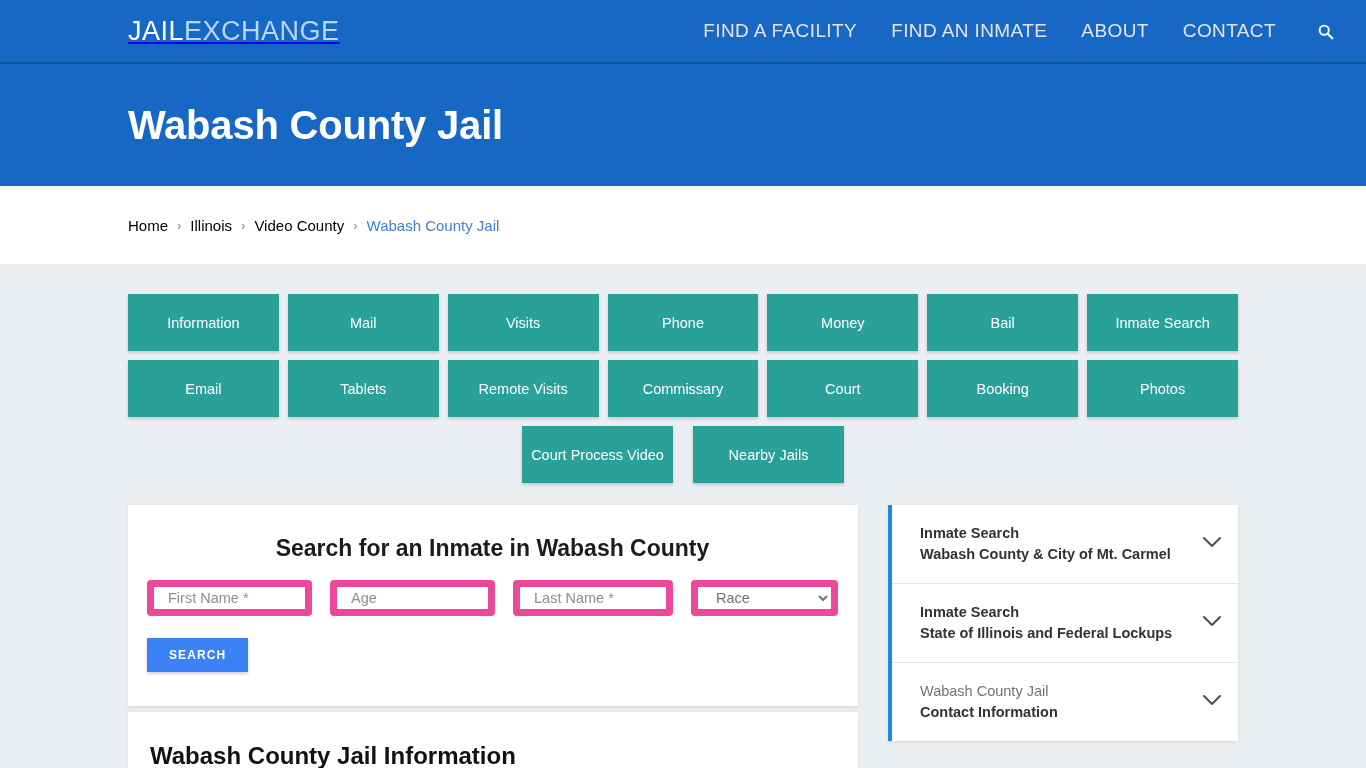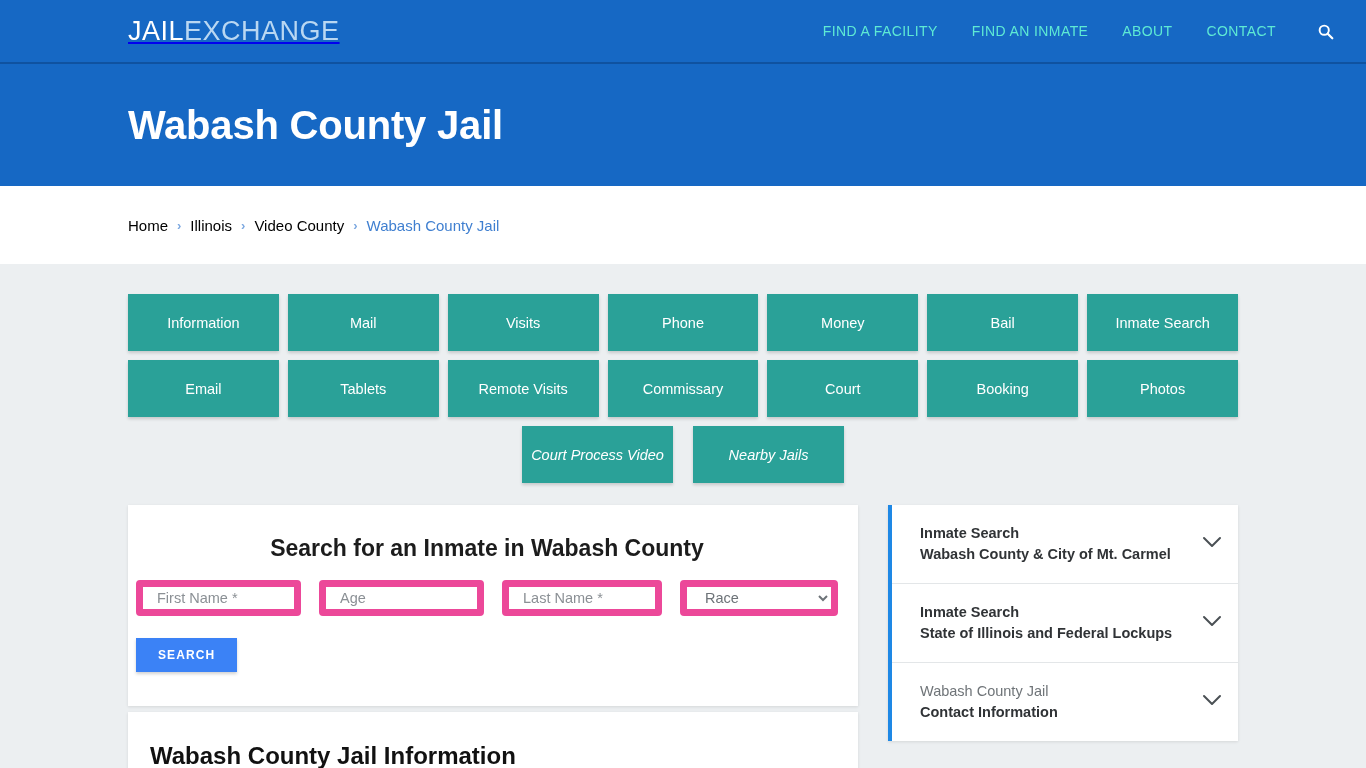--- a/index.html
+++ b/index.html
@@ -30,22 +30,22 @@
   .logo .exchange { color: #b9d7f2; }
 
   .nav {
     margin-left: auto;
     display: flex;
     align-items: center;
     gap: 34px;
     padding-right: 10px;
   }
   .nav-item {
-    color: #5eead4;
-    font-size: 14px;
+    color: #e5e5e5;
+    font-size: 19px;
     letter-spacing: 0.4px;
     text-decoration: none;
     white-space: nowrap;
     cursor: pointer;
   }
   .nav-search {
     display: flex;
     align-items: center;
     justify-content: center;
     width: 22px; height: 22px;
@@ -119,34 +119,33 @@
     cursor: pointer;
     box-shadow: 0 2px 3px rgba(0,0,0,0.16);
     white-space: nowrap;
     overflow: hidden;
   }
   .btnrow-last {
     display: flex;
     justify-content: center;
     gap: 20px;
     margin-bottom: 22px;
-    font-style: italic;
   }
   .btnrow-last .linkbtn { width: 151px; padding: 0 2px; }
 
   
   .cols { display: flex; gap: 30px; align-items: flex-start; }
   .col-left { width: 730px; }
   .col-right { width: 350px; }
 
   .card {
     background: #ffffff;
     box-shadow: 0 1px 3px rgba(0,0,0,0.10);
   }
-  .search-card { padding: 22px 20px 34px 8px; margin-bottom: 6px; }
+  .search-card { padding: 22px 20px 34px 19px; margin-bottom: 6px; }
   .search-head {
     text-align: center;
     font-size: 23px;
     font-weight: bold;
     color: #1c1c1c;
     margin: 8px 0 18px 0;
   }
   .fields { display: flex; gap: 18px; }
   .fld {
     height: 36px;

